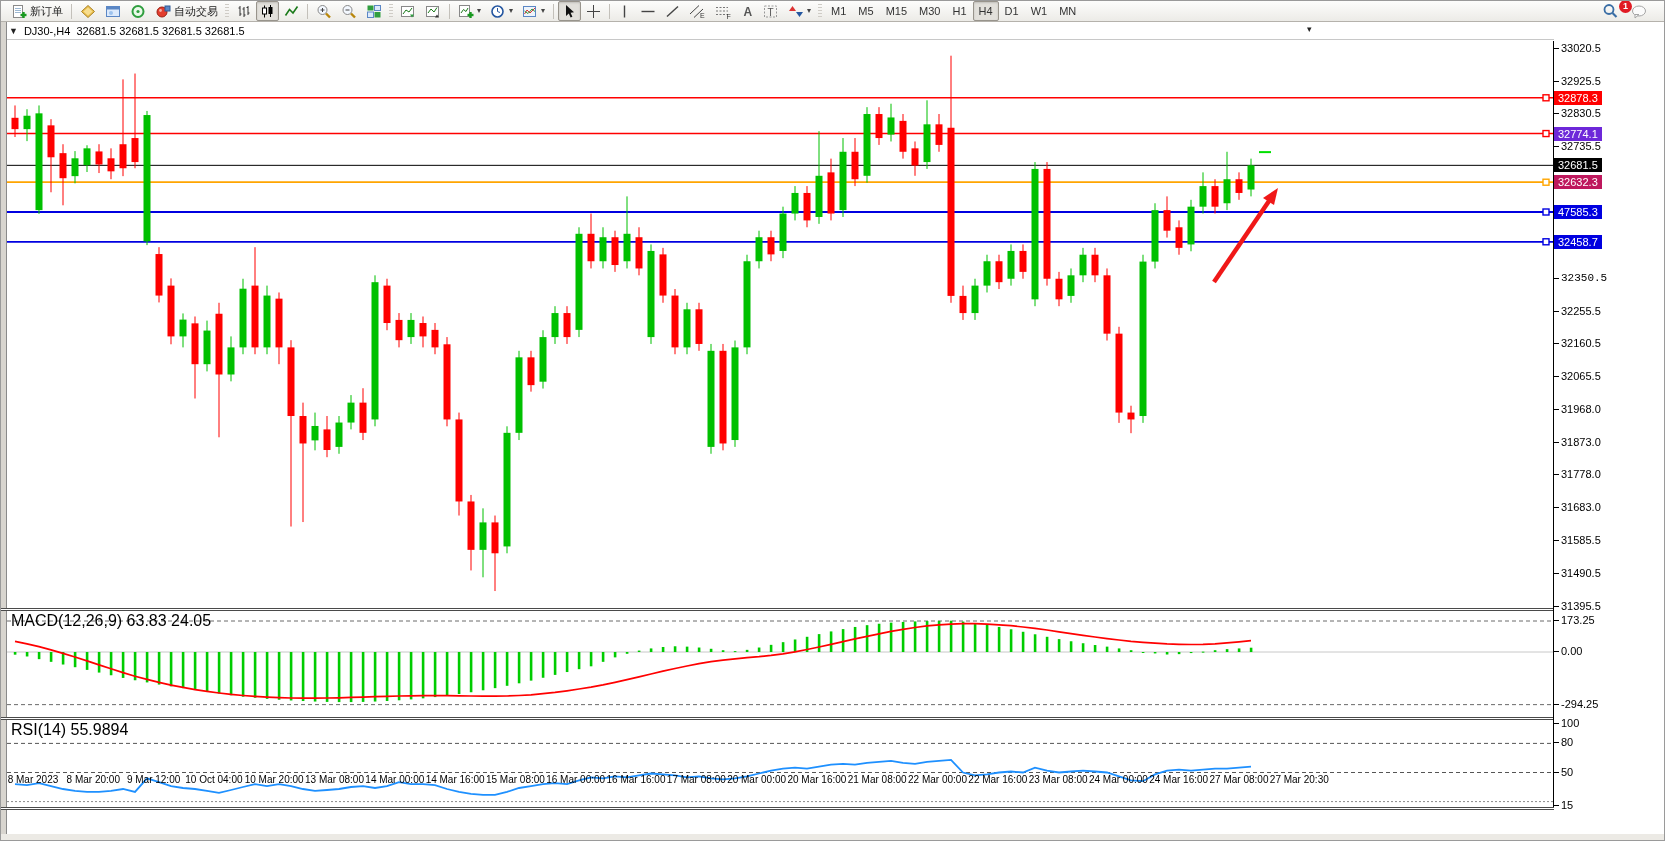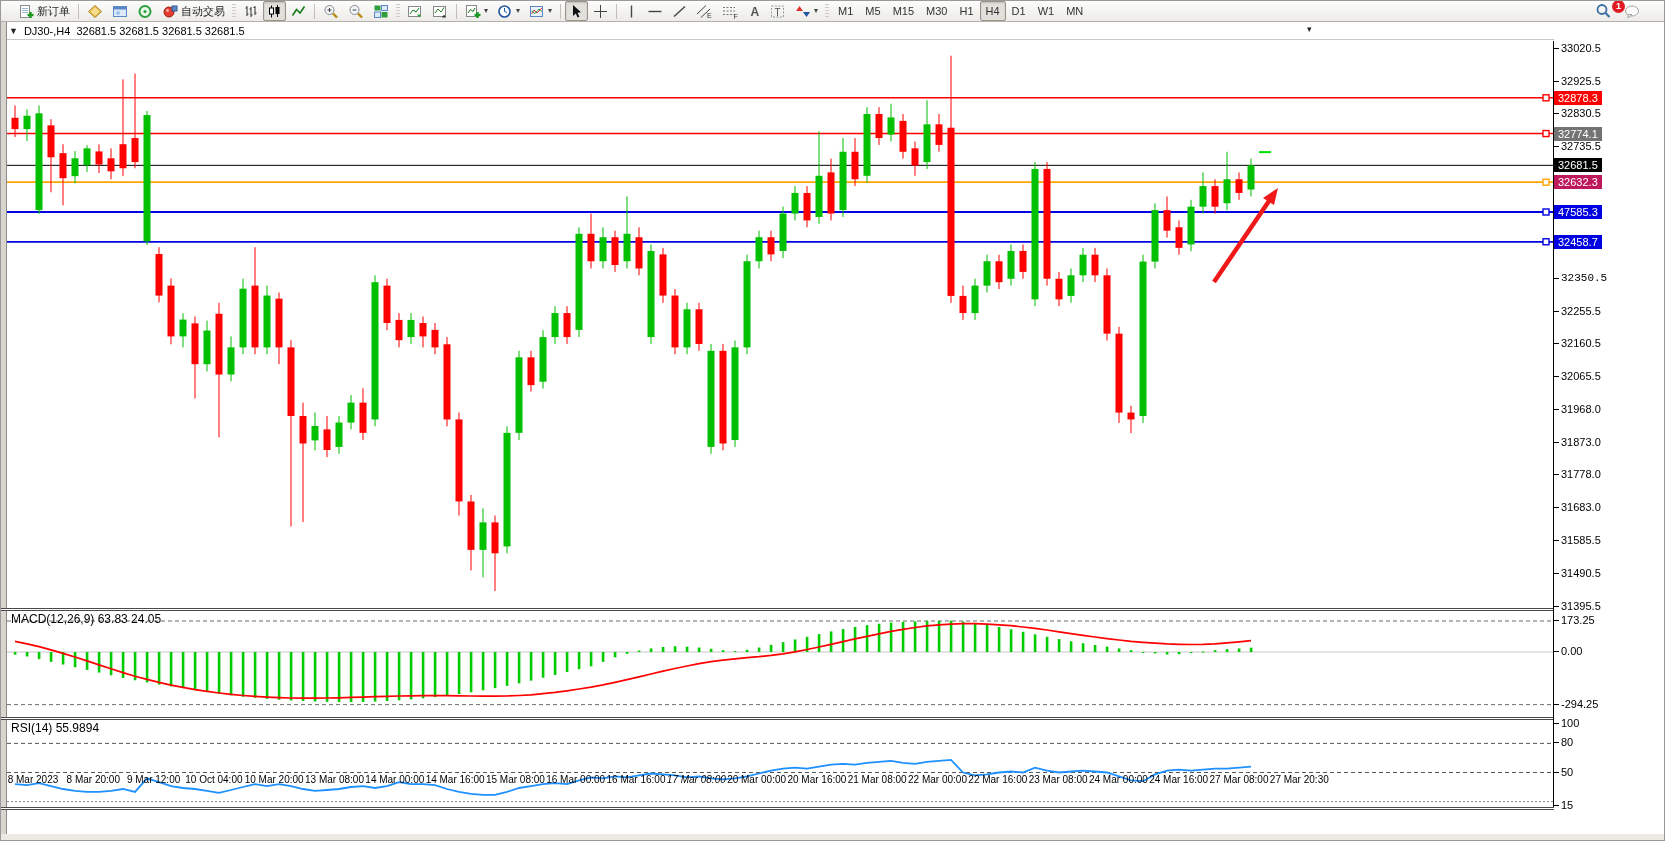--- a/index.html
+++ b/index.html
@@ -1,21 +1,21 @@
 <!DOCTYPE html>
 <html><head>
 <meta charset="utf-8">
 <style>
   html,body{margin:0;padding:0;background:#fff;}
   .app{position:relative;width:1665px;height:841px;font-family:"Liberation Sans",sans-serif;
        background:#fff;overflow:hidden;border:1px solid #9a9a9a;box-sizing:border-box;}
   
   .toolbar{position:absolute;top:0;left:0;right:0;height:21px;
            background:linear-gradient(#fdfdfc,#ecebe7);border-bottom:1px solid #b5b2ac;
-           display:flex;align-items:center;font-size:11px;color:#222;padding:0 14px;gap:1px;box-sizing:border-box;}
+           display:flex;align-items:center;font-size:11px;color:#222;padding:0 7px;gap:1px;box-sizing:border-box;}
   .tb-btn{display:flex;align-items:center;gap:3px;height:18px;padding:0 3px;border:1px solid transparent;
           border-radius:2px;white-space:nowrap;}
   .tb-btn.pressed{background:#e2e0db;border:1px solid #98948c;box-shadow:inset 0 1px 2px rgba(0,0,0,.15);}
   .tb-sep{width:1px;height:15px;background:#c3c0ba;margin:0 3px;}
   .tb-handle{width:4px;height:15px;margin:0 2px;
              background:repeating-linear-gradient(#cfccc6 0 1px,transparent 1px 3px);}
   .caret{font-size:8px;color:#444;line-height:8px;}
   .tf{padding:0 5px;color:#333;}
   .tb-right{margin-left:auto;display:flex;align-items:center;gap:4px;padding-right:4px;}
   .ic{display:block;}
@@ -28,21 +28,21 @@
             padding-left:8px;font-size:11px;color:#000;box-sizing:border-box;}
   .titlebar .tri{font-size:9px;color:#222;}
   .title-caret{position:absolute;left:1306px;top:2px;font-size:9px;color:#222;}
   .left-frame{position:absolute;left:0;top:21px;bottom:0;width:5px;background:#d8d5cf;border-right:1px solid #8a8a8a;}
   .plot{position:absolute;left:6px;width:1546px;background:#fff;}
   #main-plot{top:40px;height:567px;}
   #macd-pane{top:610px;height:106px;}
   #rsi-pane{top:719px;height:87px;}
   .sep{position:absolute;left:0;width:1665px;height:1px;background:#fff;
        border-top:1px solid #4a4a4a;border-bottom:1px solid #4a4a4a;}
-  .pane-label{position:absolute;left:4px;top:1px;font-size:12px;color:#000;z-index:5;background:transparent;}
+  .pane-label{position:absolute;left:4px;top:1px;font-size:16px;color:#000;z-index:5;background:transparent;}
   .axis-line{position:absolute;left:1552px;top:40px;height:766px;border-left:1px solid #000;}
   .axis-col{position:absolute;left:1553px;top:21px;width:112px;bottom:0;background:#fff;font-size:11px;}
   .ax{position:absolute;left:7px;height:13px;line-height:13px;color:#000;white-space:nowrap;}
   .ax i{position:absolute;left:-7px;top:6px;width:5px;border-top:1px solid #000;}
   .pbadge{position:absolute;left:0;height:14px;line-height:14px;color:#fff;padding:0 4px;
           font-size:11px;white-space:nowrap;}
   .time-axis{position:absolute;left:6px;top:768px;width:1546px;height:24px;font-size:10px;color:#000;}
   .time-label{position:absolute;top:5px;transform:translateX(-50%);white-space:nowrap;}
   .bottom-strip{position:absolute;left:0;right:0;top:833px;height:8px;background:#eceae5;}
   svg{display:block;}
@@ -652,21 +652,21 @@
       <div class="time-label" style="left: 86.3px;">8 Mar 20:00</div>
       <div class="time-label" style="left: 146.6px;">9 Mar 12:00</div>
       <div class="time-label" style="left: 206.9px;">10 Oct 04:00</div>
       <div class="time-label" style="left: 267.2px;">10 Mar 20:00</div>
       <div class="time-label" style="left: 327.5px;">13 Mar 08:00</div>
       <div class="time-label" style="left: 387.8px;">14 Mar 00:00</div>
       <div class="time-label" style="left: 448.1px;">14 Mar 16:00</div>
       <div class="time-label" style="left: 508.4px;">15 Mar 08:00</div>
       <div class="time-label" style="left: 568.7px;">16 Mar 00:00</div>
       <div class="time-label" style="left: 629px;">16 Mar 16:00</div>
-      <div class="time-label" style="left: 689.3px; font-style: italic;">17 Mar 08:00</div>
+      <div class="time-label" style="left: 689.3px;">17 Mar 08:00</div>
       <div class="time-label" style="left: 749.6px;">20 Mar 00:00</div>
       <div class="time-label" style="left: 809.9px;">20 Mar 16:00</div>
       <div class="time-label" style="left: 870.2px;">21 Mar 08:00</div>
       <div class="time-label" style="left: 930.5px;">22 Mar 00:00</div>
       <div class="time-label" style="left: 990.8px;">22 Mar 16:00</div>
       <div class="time-label" style="left: 1051.1px;">23 Mar 08:00</div>
       <div class="time-label" style="left: 1111.4px;">24 Mar 00:00</div>
       <div class="time-label" style="left: 1171.7px;">24 Mar 16:00</div>
       <div class="time-label" style="left: 1232px;">27 Mar 08:00</div>
       <div class="time-label" style="left: 1292.3px;">27 Mar 20:30</div>
@@ -683,21 +683,21 @@
       <div class="ax" style="top: 315.123px;"><i></i>32160.5</div>
       <div class="ax" style="top: 347.724px;"><i></i>32065.5</div>
       <div class="ax" style="top: 381.183px;"><i></i>31968.0</div>
       <div class="ax" style="top: 413.784px;"><i></i>31873.0</div>
       <div class="ax" style="top: 446.386px;"><i></i>31778.0</div>
       <div class="ax" style="top: 478.987px;"><i></i>31683.0</div>
       <div class="ax" style="top: 512.446px;"><i></i>31585.5</div>
       <div class="ax" style="top: 545.047px;"><i></i>31490.5</div>
       <div class="ax" style="top: 577.649px;"><i></i>31395.5</div>
       <div class="pbadge" style="top: 68.7948px; background: rgb(255, 0, 0);">32878.3</div>
-      <div class="pbadge" style="top: 104.553px; background: #737373;">32774.1</div>
+      <div class="pbadge" style="top: 104.553px; background: #6d28d9;">32774.1</div>
       <div class="pbadge" style="top: 136.331px; background: rgb(0, 0, 0);">32681.5</div>
       <div class="pbadge" style="top: 153.215px; background: #be185d;">32632.3</div>
       <div class="pbadge" style="top: 183.002px; background: rgb(0, 0, 224);">47585.3</div>
       <div class="pbadge" style="top: 212.789px; background: rgb(0, 0, 224);">32458.7</div>
       <div class="ax" style="top: 592.007px;"><i></i>173.25</div>
       <div class="ax" style="top: 623px;"><i></i>0.00</div>
       <div class="ax" style="top: 675.639px;"><i></i>-294.25</div>
       <div class="ax" style="top: 695px;"><i></i>100</div>
       <div class="ax" style="top: 714.4px;"><i></i>80</div>
       <div class="ax" style="top: 743.5px;"><i></i>50</div>

